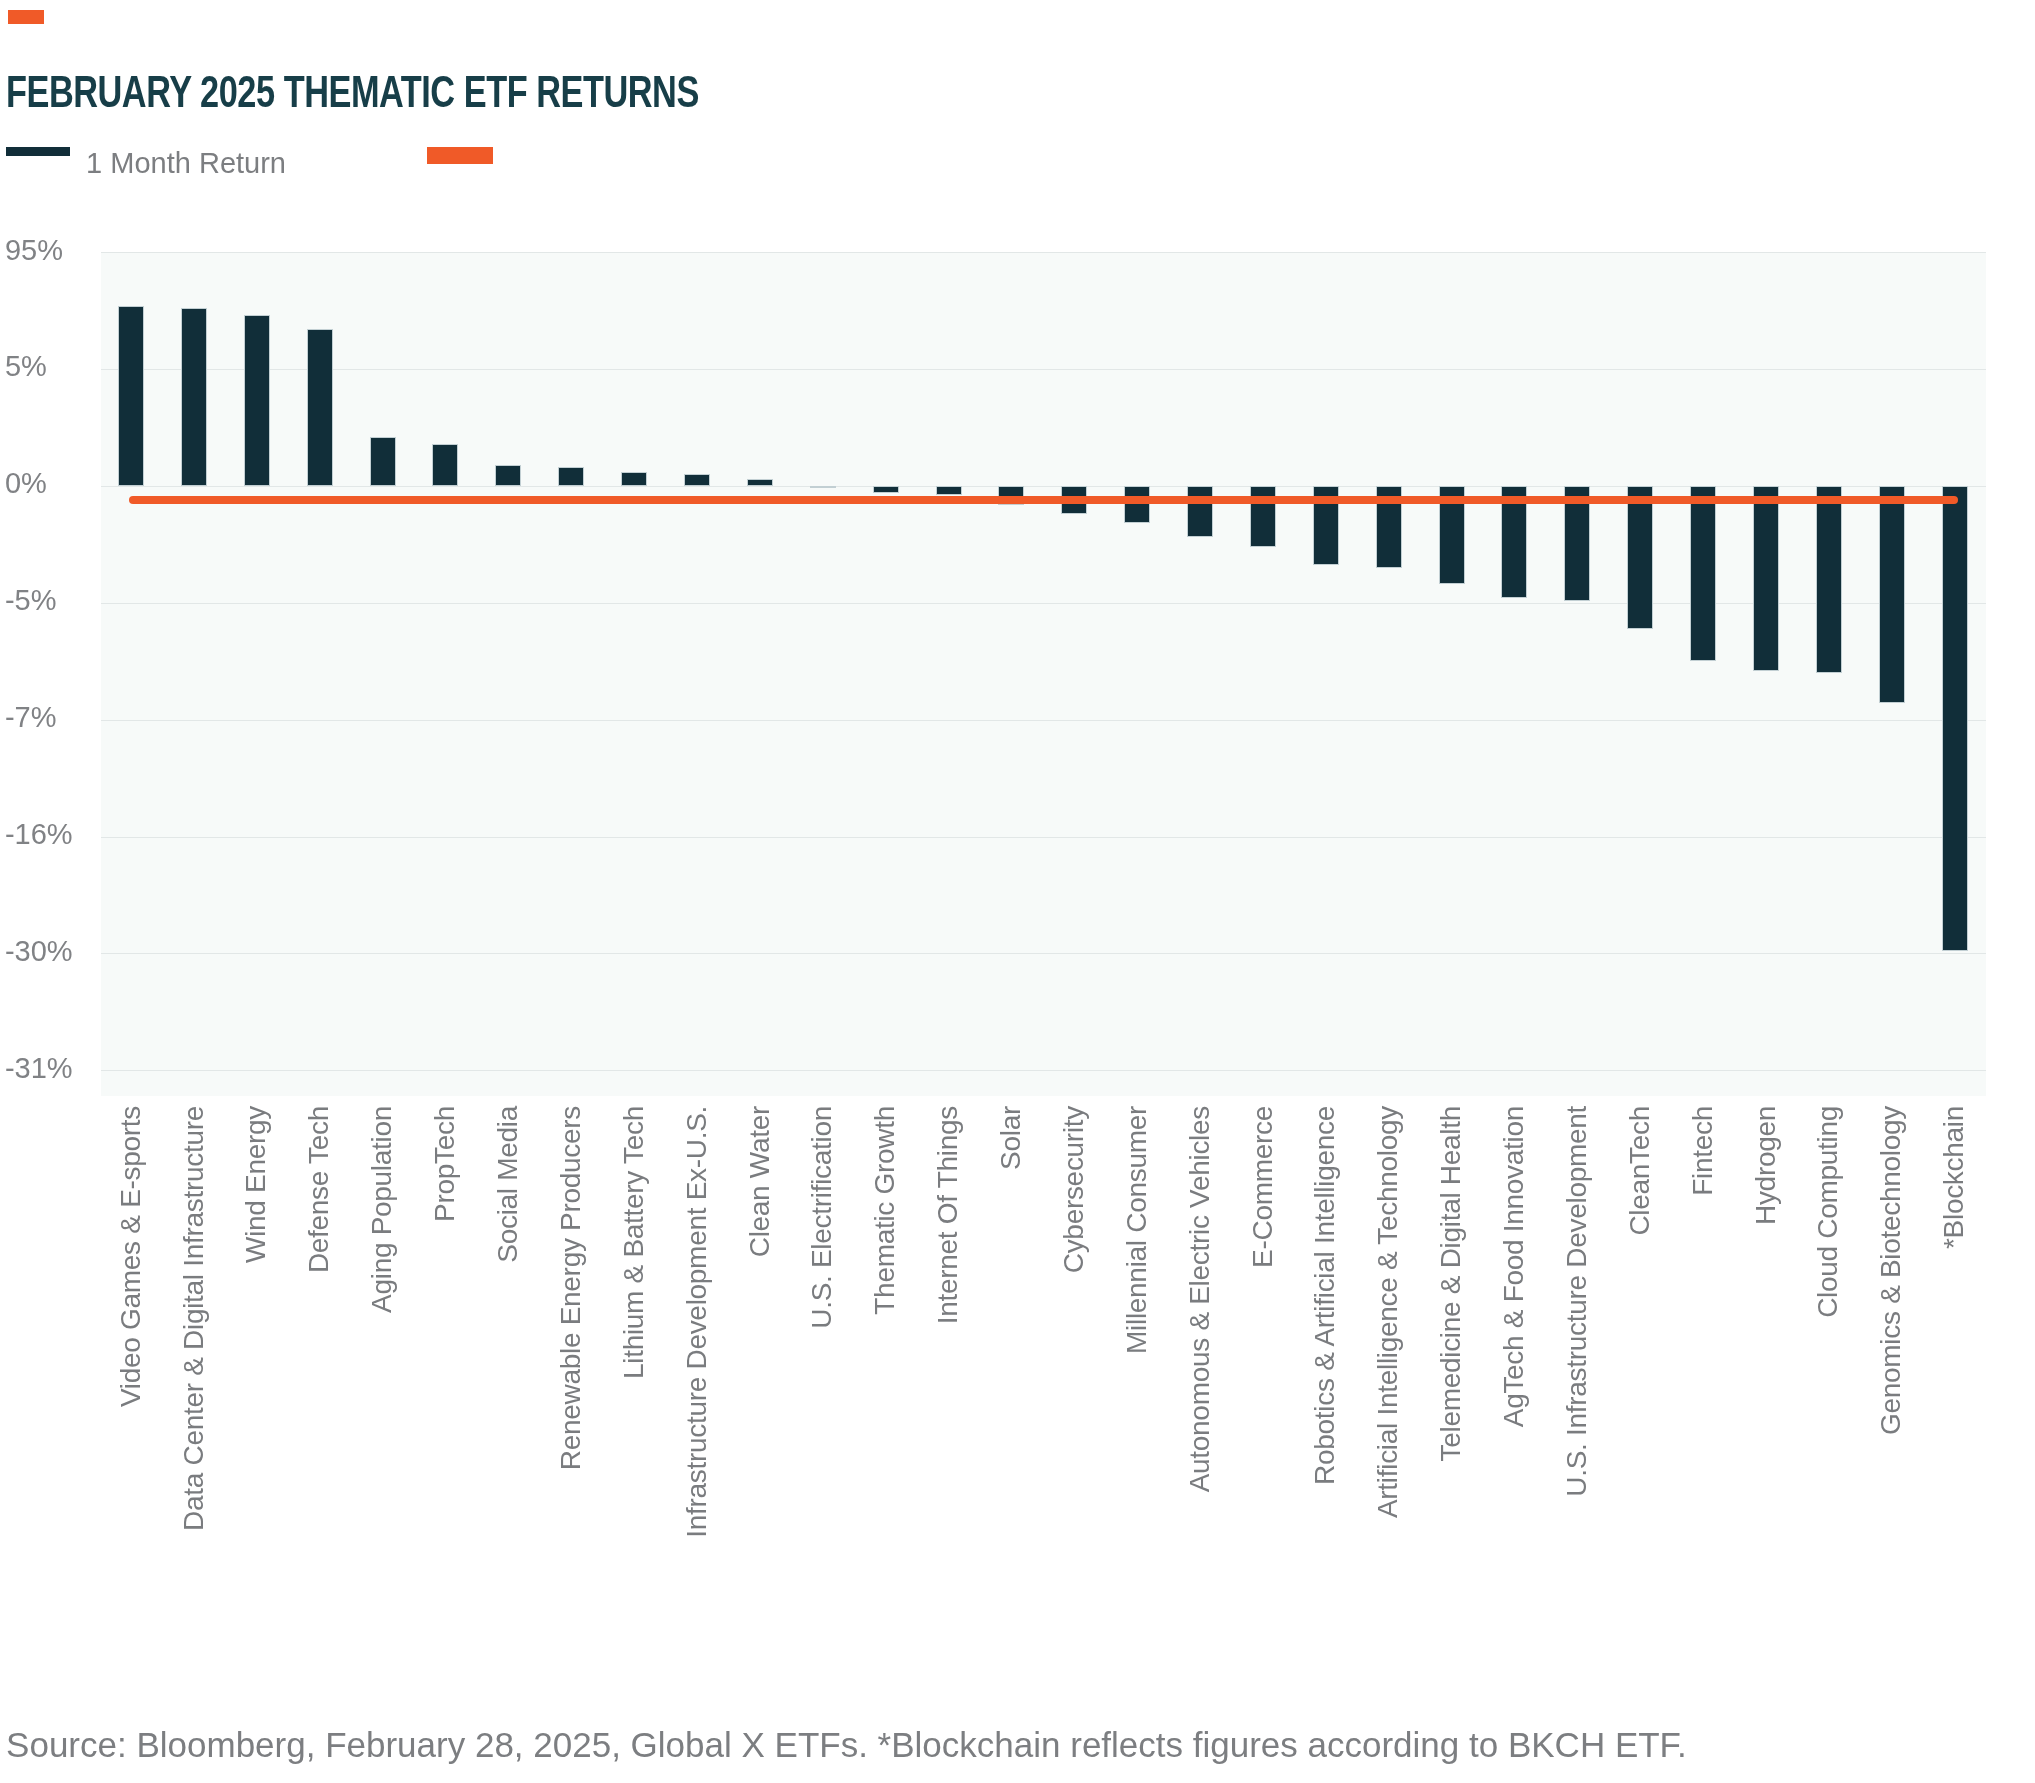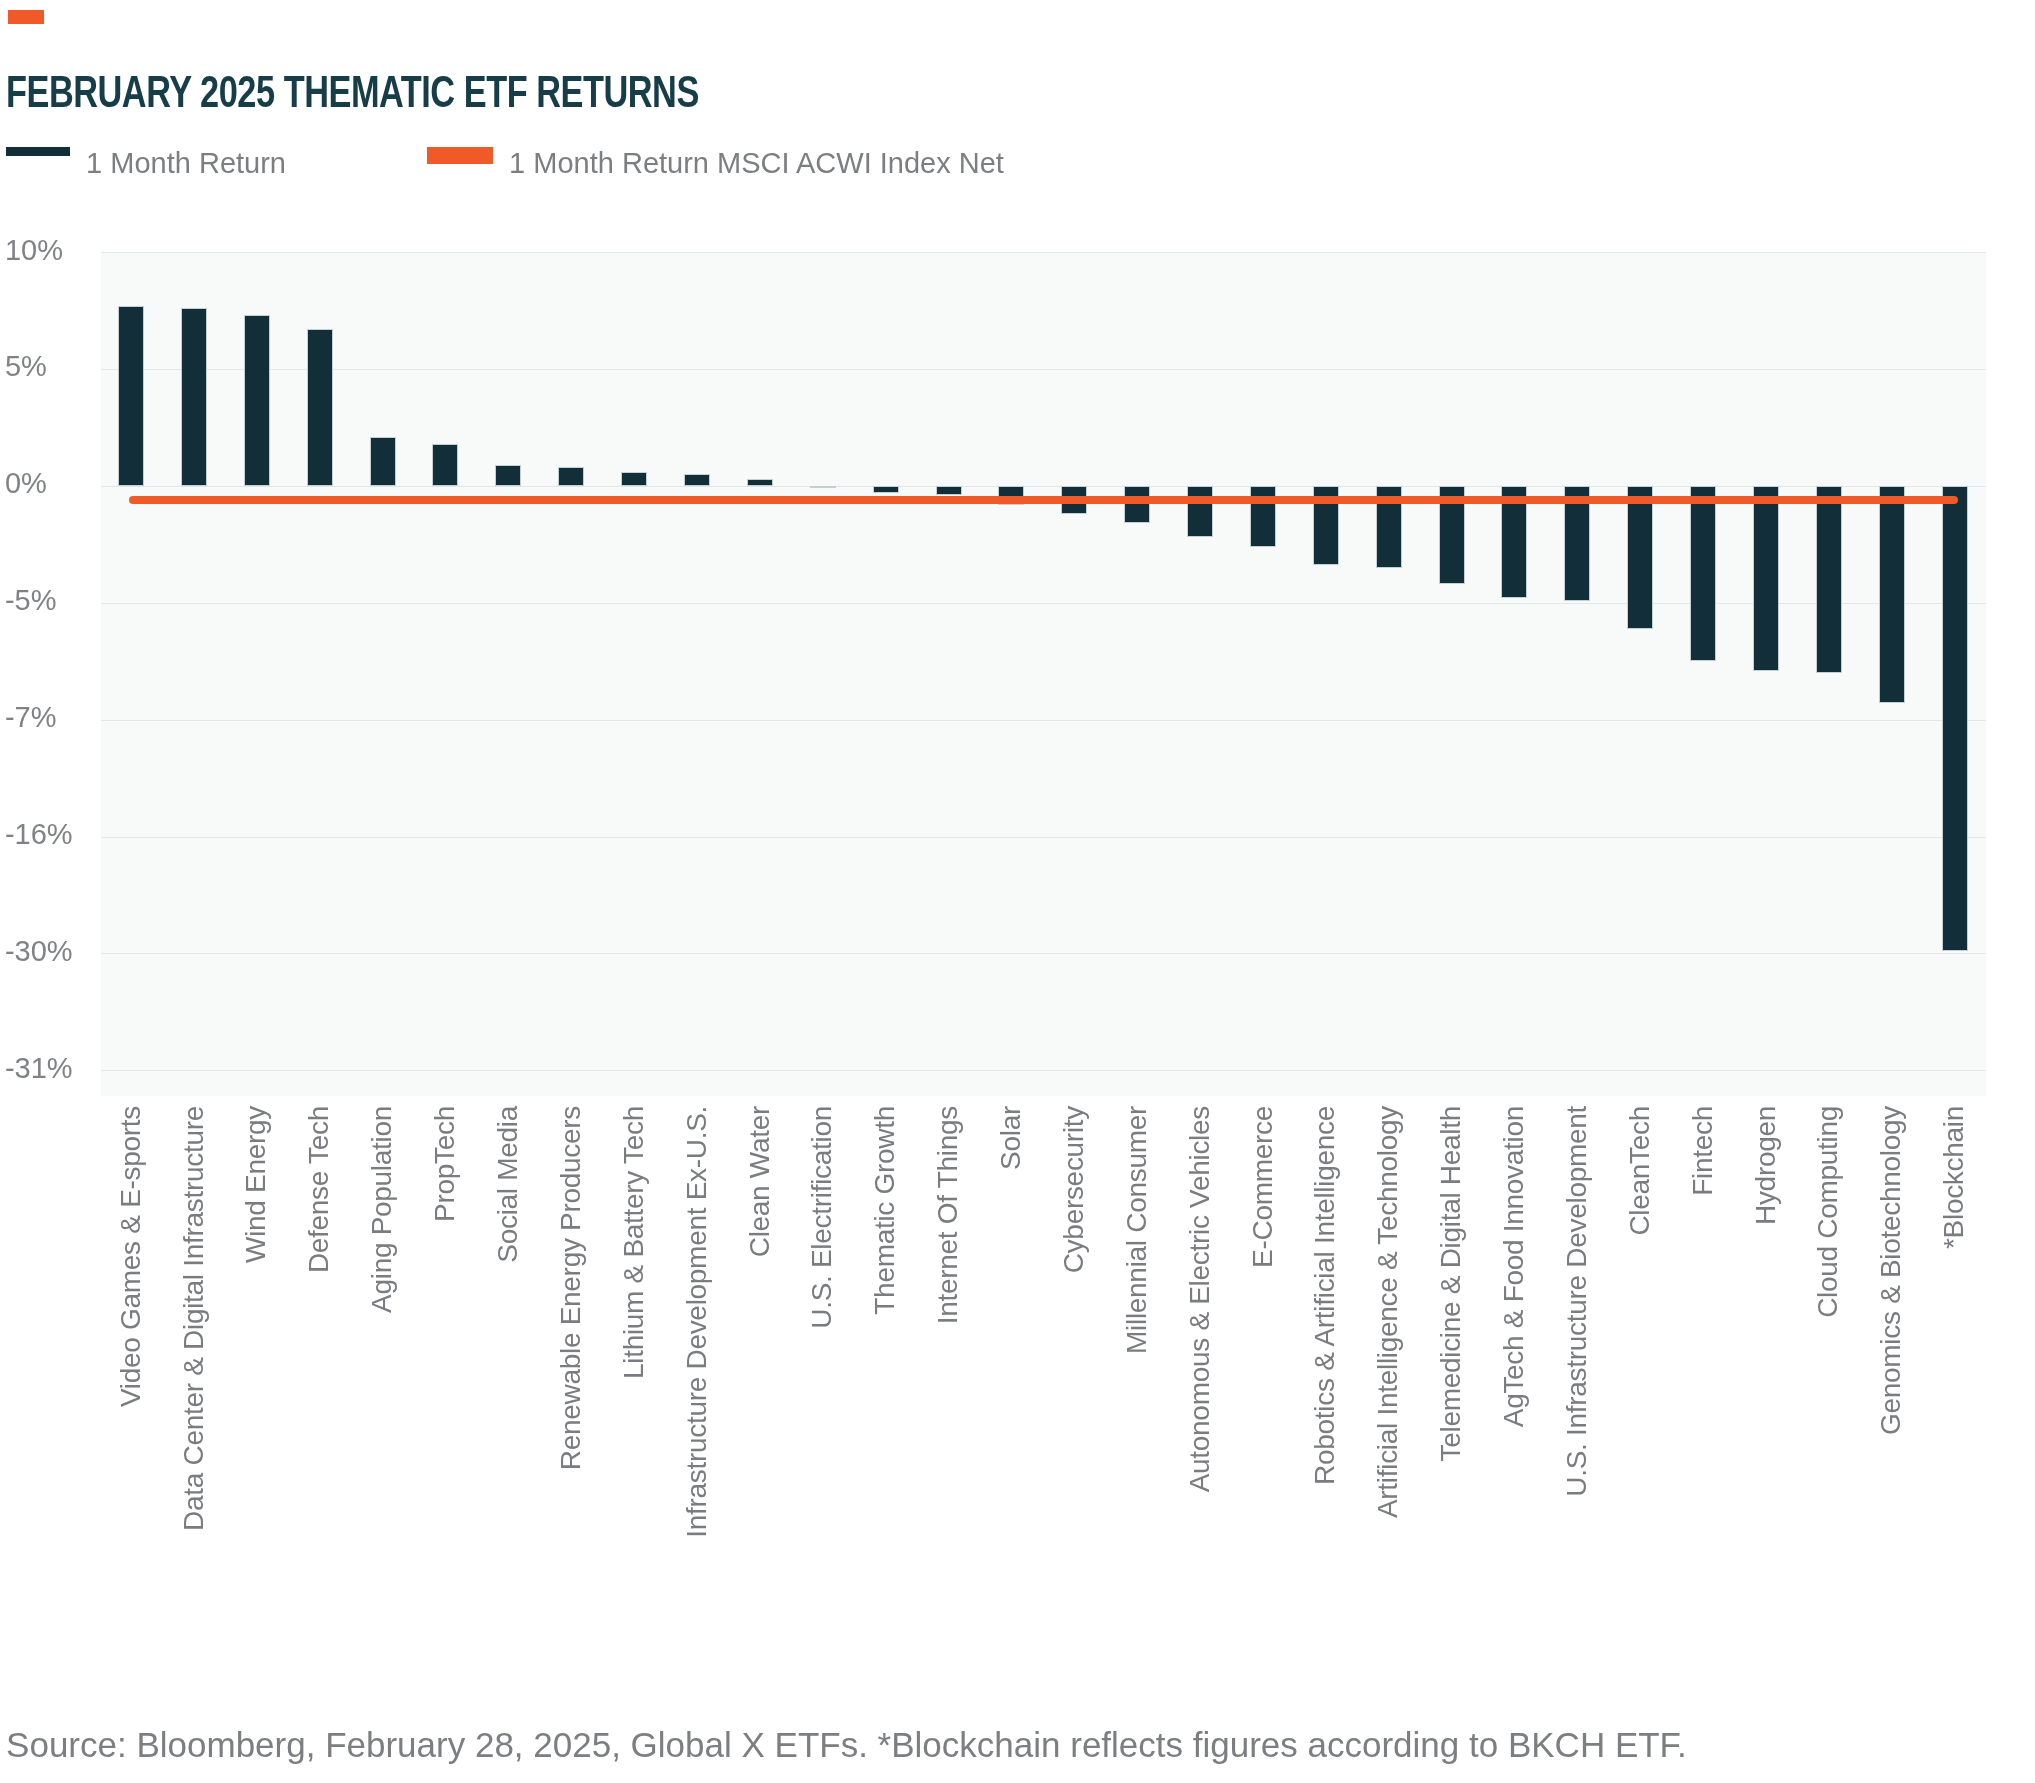--- a/index.html
+++ b/index.html
@@ -41,26 +41,25 @@
 
 <h1 class="page-title" style="color: rgb(23, 62, 72);"><span class="squeeze">FEBRUARY 2025 THEMATIC ETF RETURNS</span></h1>
 
 <div class="legend">
   <div class="legend-item first">
     <span class="legend-swatch thin" style="background: rgb(17, 46, 57);"></span>
     <span class="legend-label">1 Month Return</span>
   </div>
   <div class="legend-item second">
     <span class="legend-swatch thick" style="background: rgb(240, 90, 40);"></span>
-    <span class="legend-label">1 Month Return MSCI ACWI Index Net</span>
   </div>
 </div>
 
 <div id="y-axis">
-    <div class="ytick" style="top: 252px;">10%</div>
+    <div class="ytick" style="top: 252px;">95%</div>
     <div class="ytick" style="top: 368px;">5%</div>
     <div class="ytick" style="top: 485px;">0%</div>
     <div class="ytick" style="top: 602px;">-5%</div>
     <div class="ytick" style="top: 719px;">-7%</div>
     <div class="ytick" style="top: 836px;">-16%</div>
     <div class="ytick" style="top: 953px;">-30%</div>
     <div class="ytick" style="top: 1070px;">-31%</div>
   </div>
 
 <div id="plot" class="plot-bg" style="background: rgb(247, 250, 249);">

